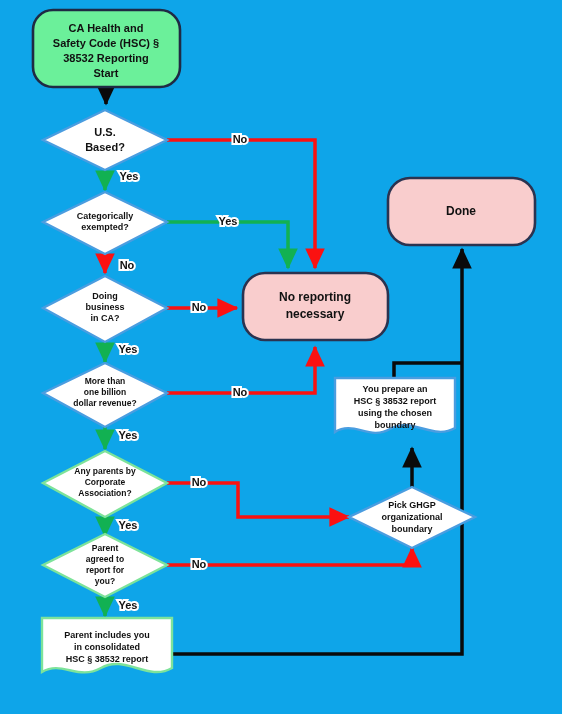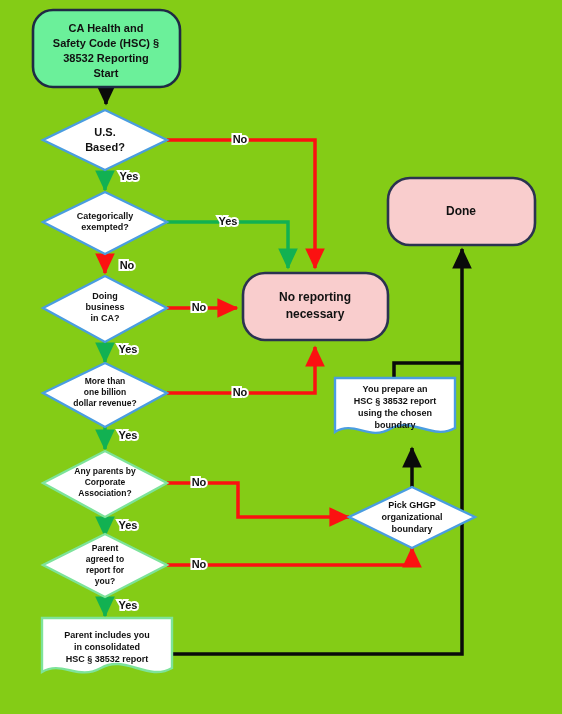--- a/index.html
+++ b/index.html
@@ -7,21 +7,21 @@
     padding: 0;
     background: #ffffff;
   }
   body {
     font-family: "Liberation Sans", sans-serif;
   }
   #canvas {
     position: relative;
     width: 562px;
     height: 714px;
-    background: #84cc16;
+    background: #0ea5e9;
     overflow: hidden;
   }
   #flow-svg {
     position: absolute;
     left: 0;
     top: 0;
     width: 562px;
     height: 714px;
   }
   .node-label {

